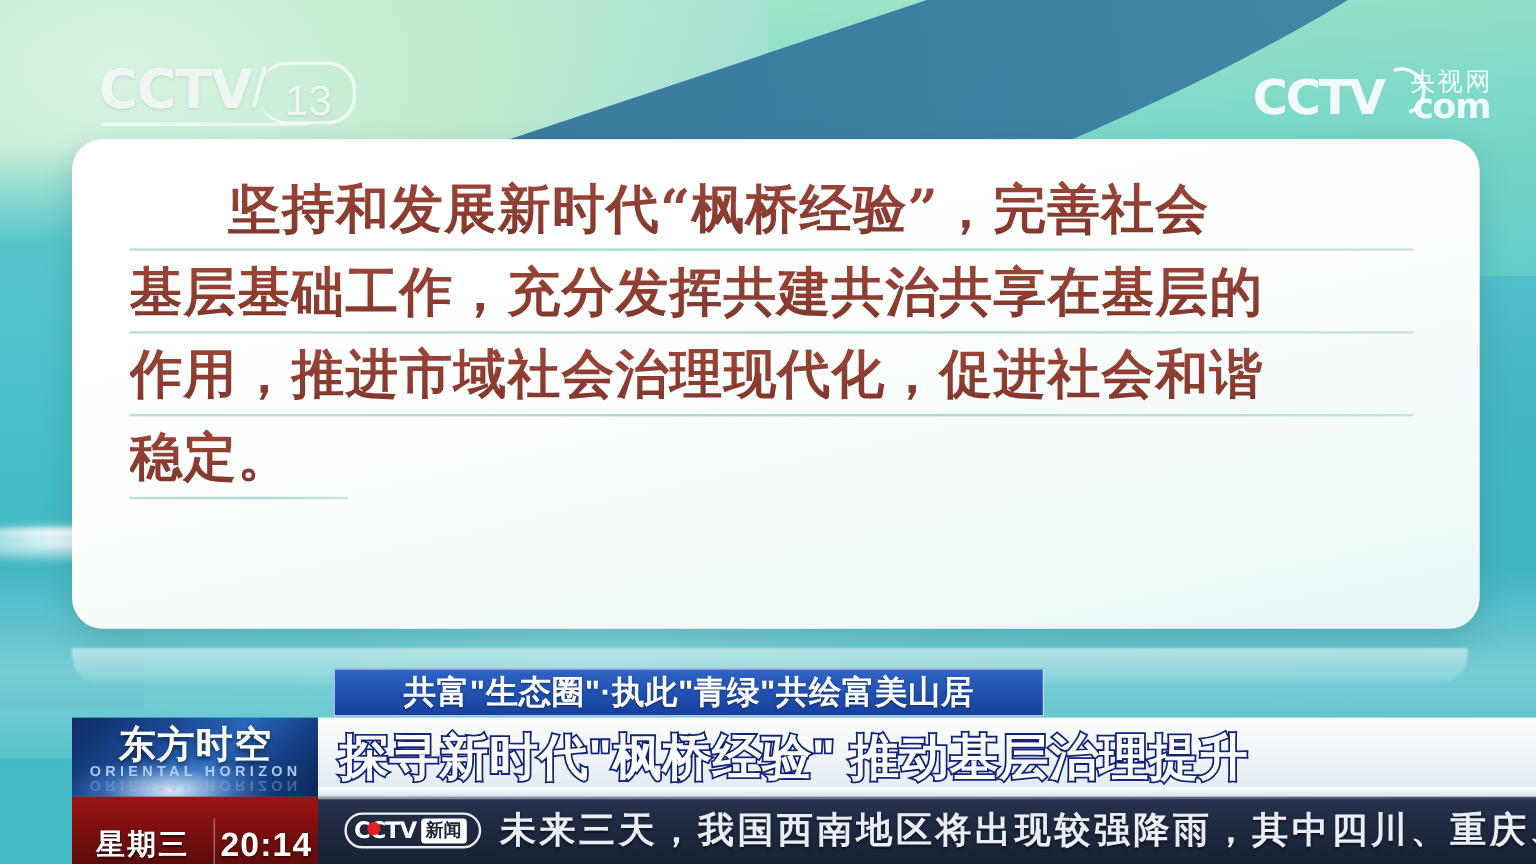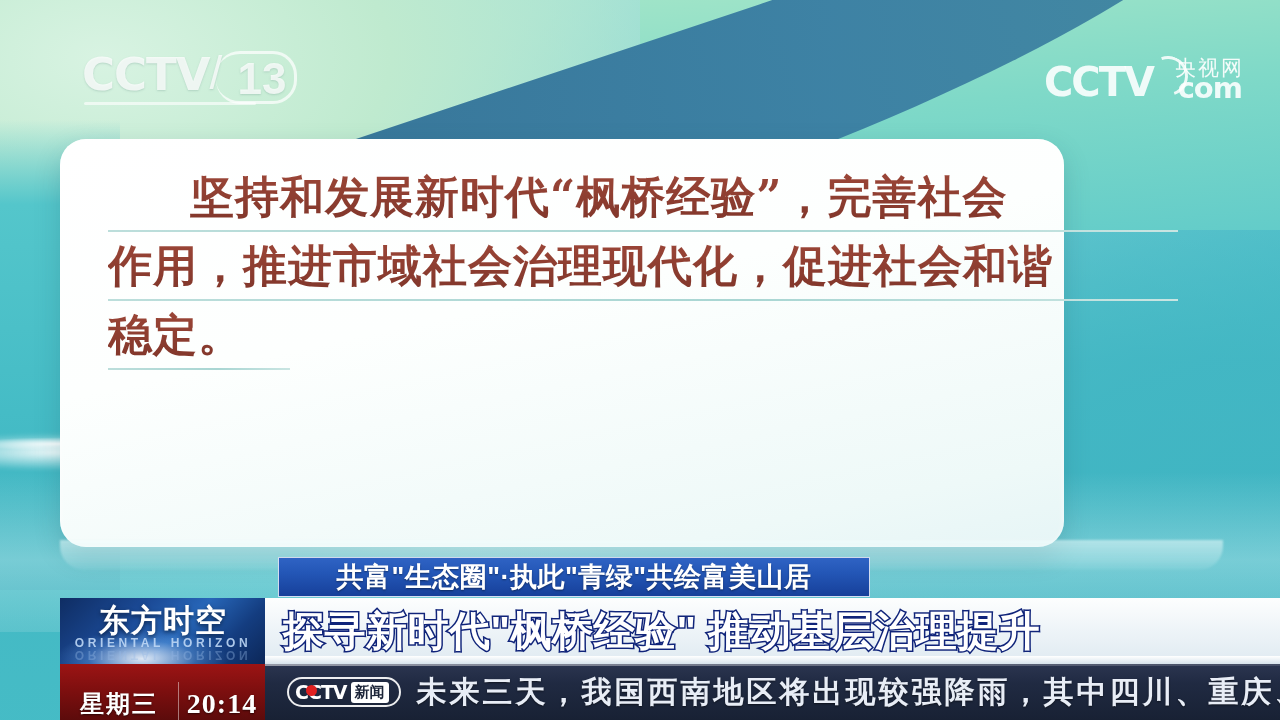--- a/index.html
+++ b/index.html
@@ -71,21 +71,21 @@
   }
   .chan-13wrap::before {
     content:""; position:absolute; left:4px; top:0; width:78px; height:47px;
     border:3px solid rgba(255,255,255,.72); border-radius:24px; border-left:none;
   }
   .chan-slash {
     position:absolute; left:-2px; top:-1px; font-size:46px; line-height:1;
     color:rgba(255,255,255,.78); font-weight:300;
   }
   .chan-13 {
-    position:absolute; left:26px; top:6px; font-size:44px; font-weight:700; line-height:1;
+    position:absolute; left:26px; top:16px; font-size:35px; font-weight:400; line-height:1;
   }
   .chan-underline {
     position:absolute; left:2px; top:54px; width:172px; height:3px;
     background:rgba(255,255,255,.62); border-radius:2px;
   }
   .chan-xw {
     position:absolute; left:44px; top:58px;
     font-size:31px; letter-spacing:16px; font-weight:500;
     color:rgba(255,255,255,.75);
   }
@@ -111,21 +111,21 @@
     font-weight:400; color:rgba(255,255,255,.9);
   }
   .wm-com {
     position:absolute; right:2px; top:22px; font-size:29px; font-weight:600;
     letter-spacing:-1px; line-height:1;
     font-family:"DejaVu Sans","Liberation Sans",sans-serif;
   }
 
   
   .card {
-    position:absolute; left:60px; top:139px; width:1004px; height:408px;
+    position:absolute; left:60px; top:116px; width:1173px; height:408px;
     background:linear-gradient(168deg,#ffffff 0%,#fdfffe 42%,#eef9f8 86%,#e6f5f6 100%);
     border-radius:26px;
     box-shadow:0 10px 26px rgba(30,90,100,.22), 0 2px 6px rgba(255,255,255,.7) inset;
   }
   .card-reflection {
     position:absolute; left:60px; top:540px; width:1163px; height:30px;
     background:linear-gradient(180deg, rgba(240,252,252,.55) 0%, rgba(200,238,240,.1) 100%);
     border-radius:0 0 24px 24px;
     filter:blur(1px);
   }
@@ -223,21 +223,21 @@
   }
   .clock-day {
     flex:0 0 118px; text-align:center;
     color:#fff; font-size:24px; font-weight:700; letter-spacing:2px;
     text-shadow:0 1px 2px rgba(0,0,0,.55);
   }
   .clock-div { width:1px; height:38px; background:rgba(255,255,255,.45); }
   .clock-time {
     flex:1; text-align:center;
     color:#fff; font-size:28px; font-weight:700; letter-spacing:1px;
-    font-family:Liberation Serif, serif;
+    font-family:Liberation Sans, sans-serif;
     text-shadow:0 1px 2px rgba(0,0,0,.55);
   }
 
   .ticker {
     position:absolute; left:265px; top:664px; width:1015px; height:56px;
     background:linear-gradient(180deg,#2b3550 0%,#202a42 35%,#182134 100%);
     display:flex; align-items:center; overflow:hidden;
   }
   .ticker-badge {
     flex:0 0 auto; margin-left:22px;
@@ -301,20 +301,21 @@
   <div class="wm">
     <div class="wm-cctv">CCTV</div>
     <div class="wm-arc"></div>
     <div class="wm-cn">央视网</div>
     <div class="wm-com">com</div>
   </div>
 
   <div class="card">
     <div class="quote-body">
       <div class="q-line first">坚持和发展新时代“枫桥经验”，完善社会</div>
+      <div class="q-line">基层基础工作，充分发挥共建共治共享在基层的</div>
       <div class="q-line">作用，推进市域社会治理现代化，促进社会和谐</div>
       <div class="q-line last">稳定。</div>
     </div>
   </div>
   <div class="card-reflection"></div>
 
   <div class="lt-sub">
     <span>共富"生态圈"·执此"青绿"共绘富美山居</span>
   </div>
 

